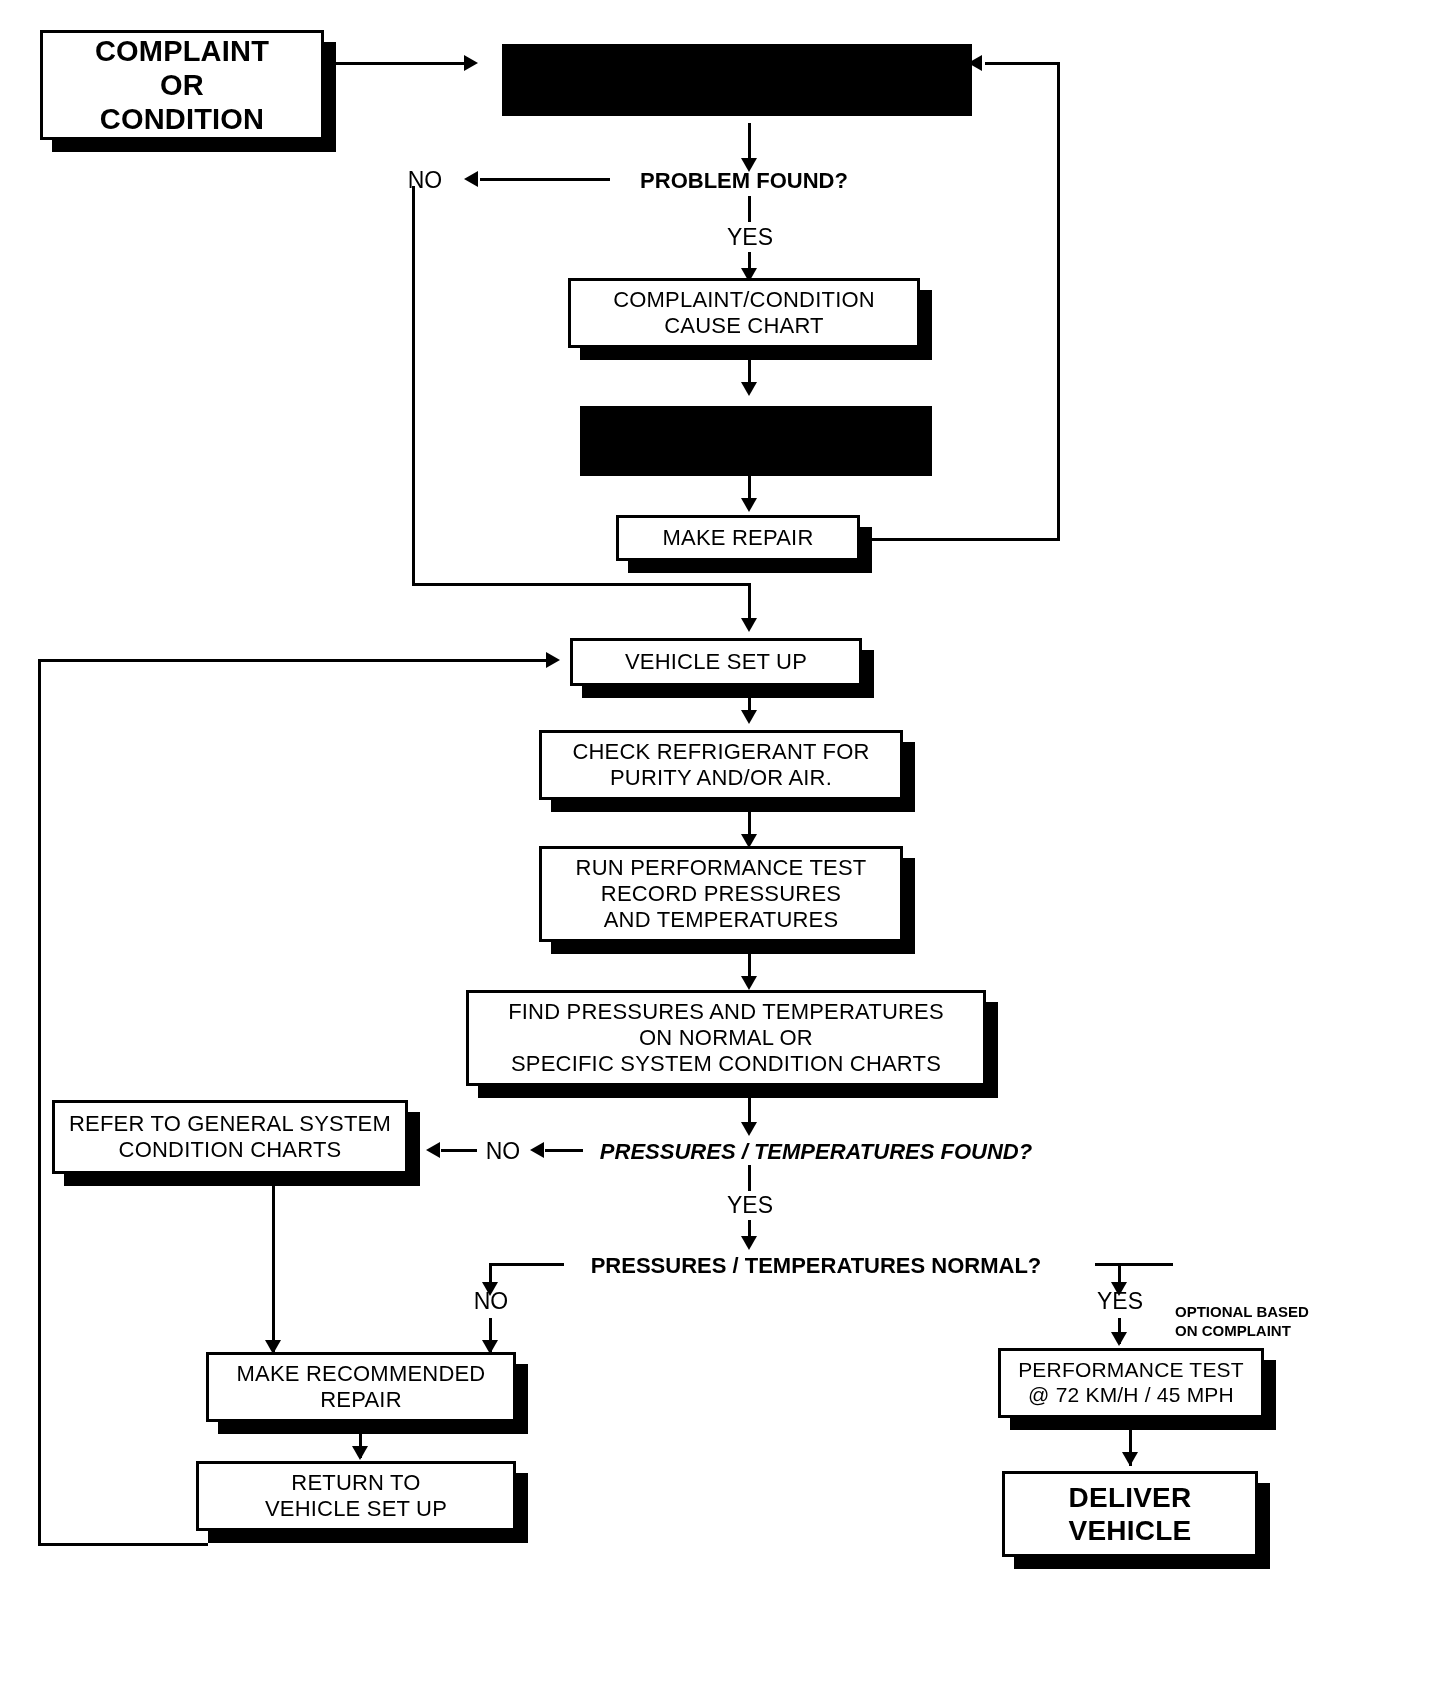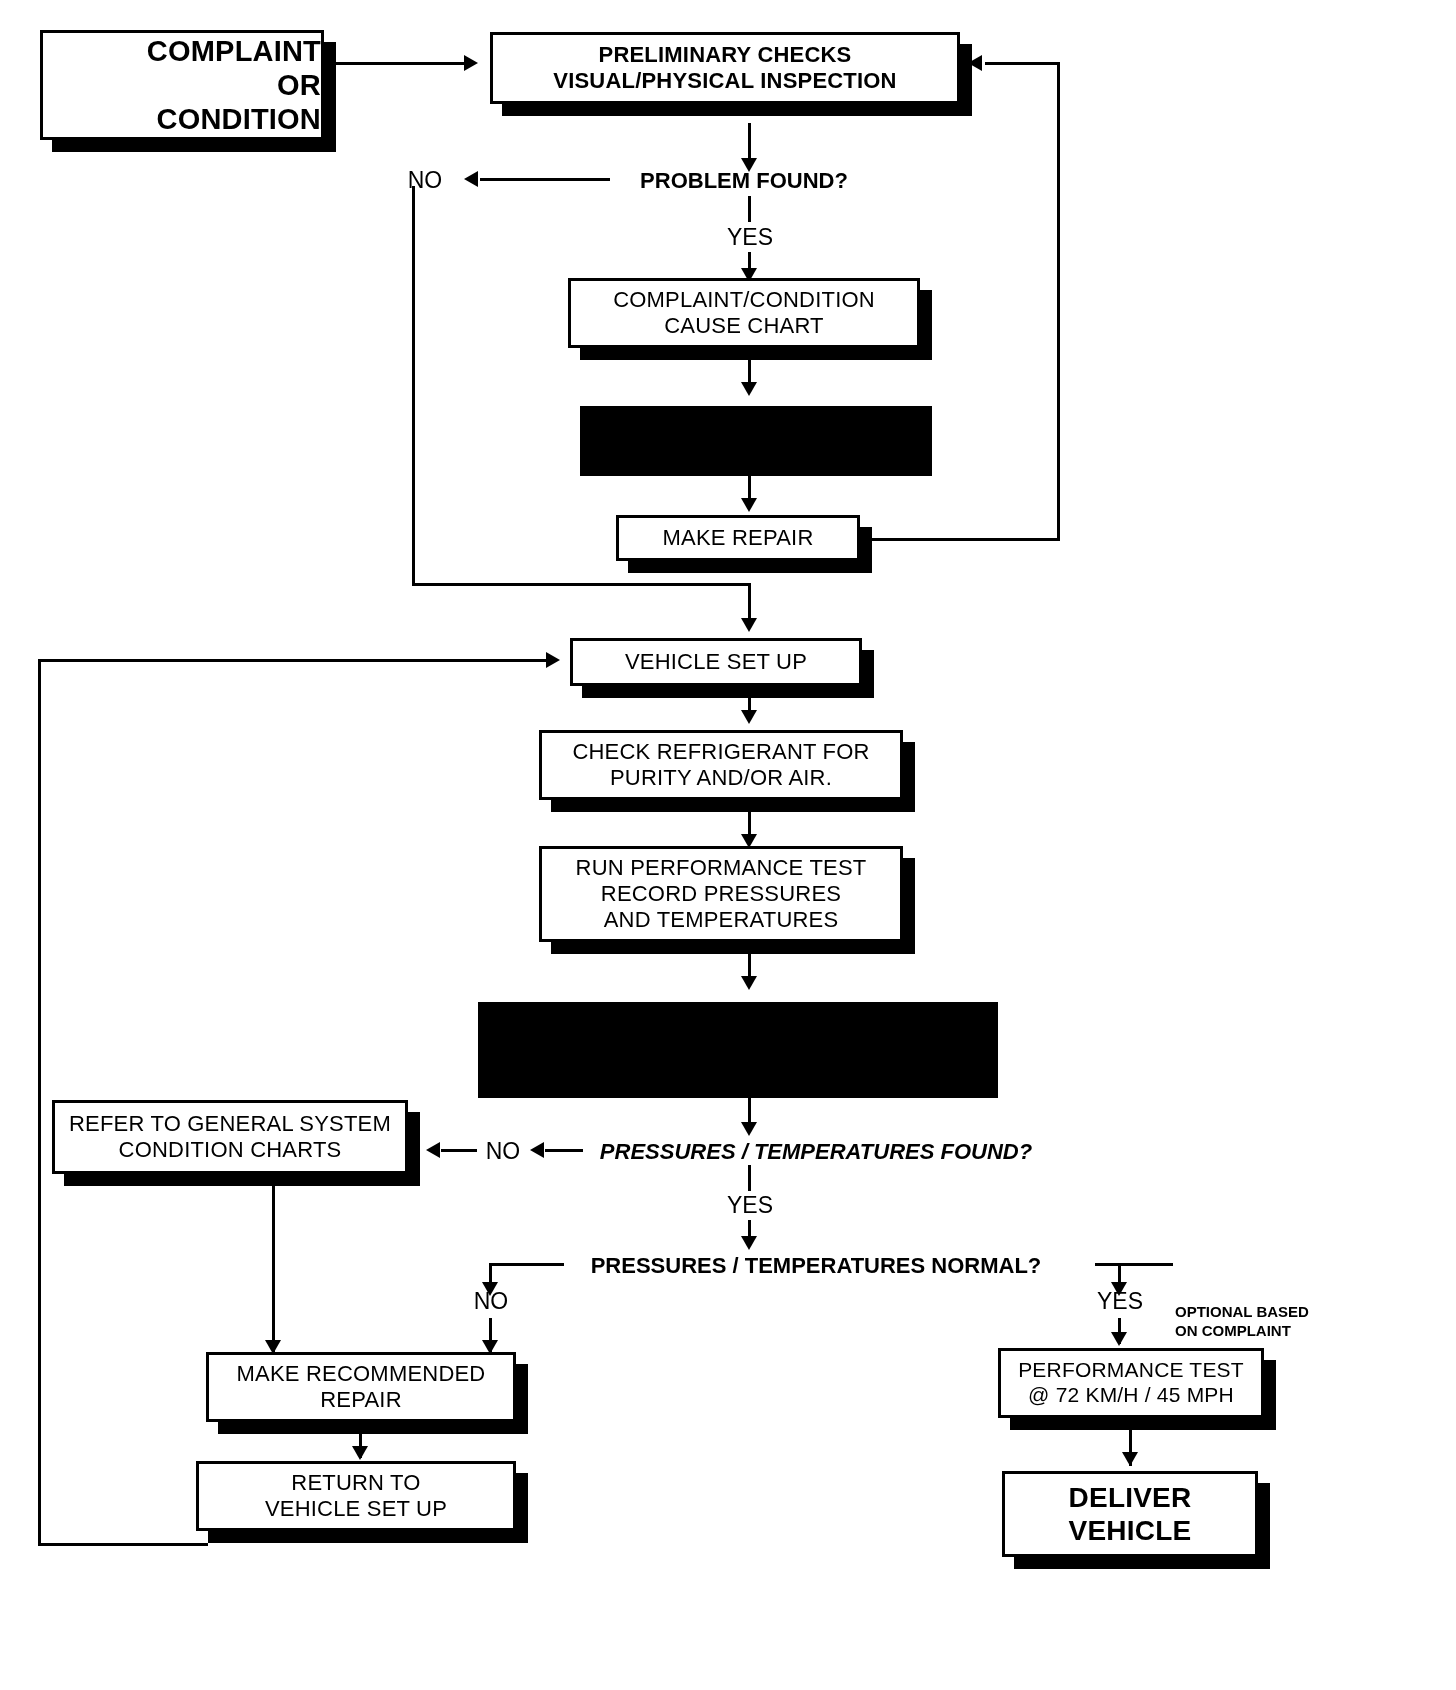--- a/index.html
+++ b/index.html
@@ -80,38 +80,32 @@
     border-bottom: 8px solid transparent;
     border-left: 14px solid #000000;
   }
 </style>
 </head>
 <body>
 
 <div id="canvas">
 
   <div class="shadow" style="left:52px; top:42px; width:284px; height:110px;"></div>
-  <div class="node t-bold" style="left:40px; top:30px; width:284px; height:110px; font-size:29px;text-align:right;">
+  <div class="node t-bold" style="left:40px; top:30px; width:284px; height:110px; font-size:29px;">
     <span class="txt">
       <span>COMPLAINT</span><br>
       <span>OR</span><br>
       <span>CONDITION</span>
     </span>
   </div>
 
   <div class="ln hline" style="left:336px; top:62px; width:130px;"></div>
   <div class="arrow right" style="left:464px; top:55px;"></div>
 
   <div class="shadow" style="left:502px; top:44px; width:470px; height:72px;"></div>
-  <div class="node t-bold" style="left:490px; top:32px; width:470px; height:72px; font-size:22px;">
-    <span class="txt">
-      <span>PRELIMINARY CHECKS</span><br>
-      <span>VISUAL/PHYSICAL INSPECTION</span>
-    </span>
-  </div>
 
   <div class="ln vline" style="left:748px; top:123px; width:3px; height:40px;"></div>
   <div class="arrow down" style="left:741px; top:158px;"></div>
 
   <div class="label t-bold center" style="left:744px; top:168px; font-size:22px;">PROBLEM FOUND?</div>
 
   <div class="ln hline" style="left:480px; top:178px; width:130px;"></div>
   <div class="arrow left" style="left:464px; top:171px;"></div>
   <div class="label center" style="left:425px; top:167px; font-size:23px;">NO</div>
 
@@ -182,20 +176,27 @@
       <span>RUN PERFORMANCE TEST</span><br>
       <span>RECORD PRESSURES</span><br>
       <span>AND TEMPERATURES</span>
     </span>
   </div>
 
   <div class="ln vline" style="left:748px; top:954px; width:3px; height:32px;"></div>
   <div class="arrow down" style="left:741px; top:976px;"></div>
 
   <div class="shadow" style="left:478px; top:1002px; width:520px; height:96px;"></div>
+  <div class="node t-reg" style="left:466px; top:990px; width:520px; height:96px; font-size:22px;">
+    <span class="txt">
+      <span>FIND PRESSURES AND TEMPERATURES</span><br>
+      <span>ON NORMAL OR</span><br>
+      <span>SPECIFIC SYSTEM CONDITION CHARTS</span>
+    </span>
+  </div>
 
   <div class="ln vline" style="left:748px; top:1098px; width:3px; height:34px;"></div>
   <div class="arrow down" style="left:741px; top:1122px;"></div>
 
   <div class="label t-bold center" style="left:816px; top:1139px; font-size:22px;font-style:italic;">PRESSURES / TEMPERATURES FOUND?</div>
 
   <div class="ln hline" style="left:545px; top:1149px; width:38px;"></div>
   <div class="arrow left" style="left:530px; top:1142px;"></div>
   <div class="label center" style="left:503px; top:1138px; font-size:23px;">NO</div>
   <div class="ln hline" style="left:441px; top:1149px; width:36px;"></div>

